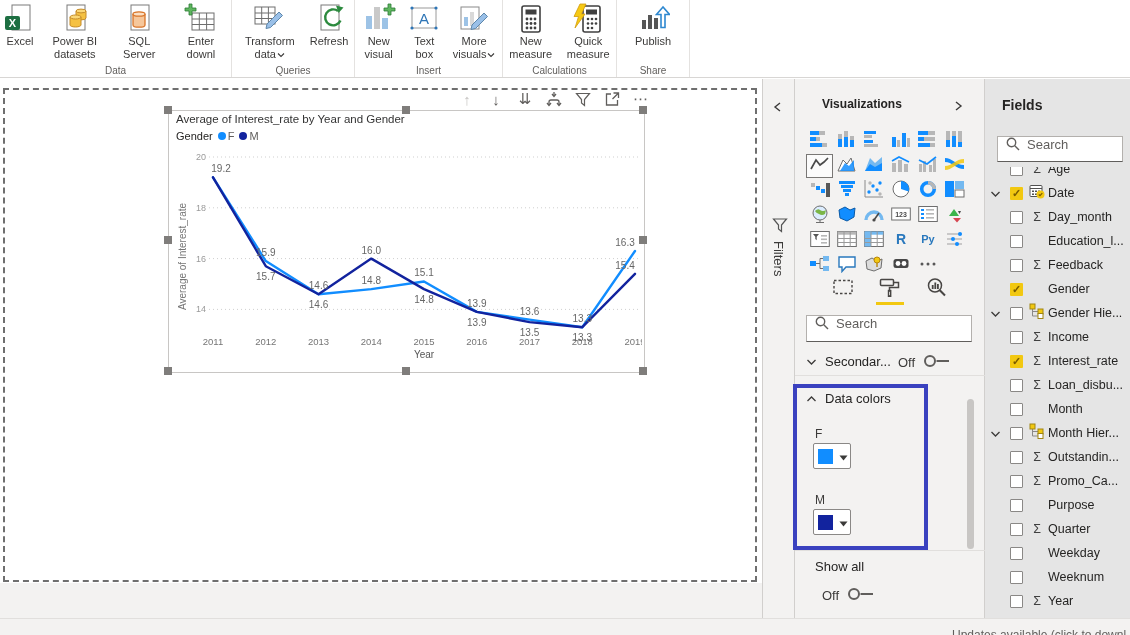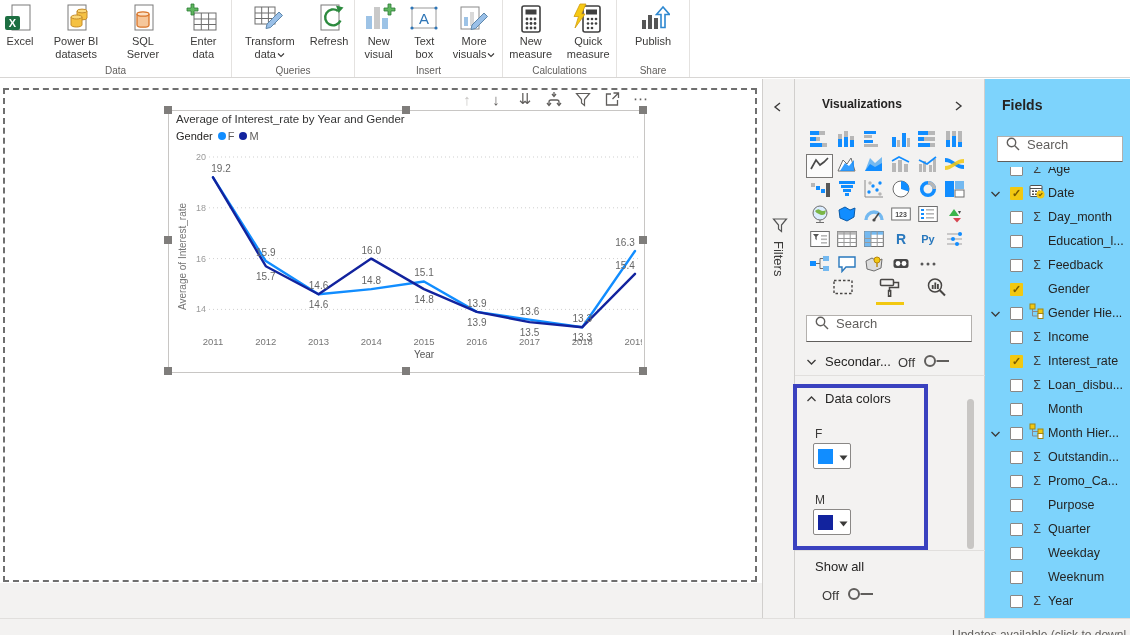--- a/index.html
+++ b/index.html
@@ -60,21 +60,21 @@
   .offlbl { font-size:13px; color:#3b3a39; }
   #dc-highlight { position:absolute; left:-2px; top:305px; width:135px; height:166px; border:4px solid #3a41bf; pointer-events:none; }
   #viz-divider1 { position:absolute; left:0; top:296px; width:190px; height:1px; background:#e1dfdd; }
   #viz-divider2 { position:absolute; left:0; top:471px; width:190px; height:1px; background:#e1dfdd; }
   .swatchbtn { position:absolute; width:38px; height:26px; background:#fff; border:1px solid #8a8886; border-radius:2px; display:flex; align-items:center; gap:6px; padding-left:4px; cursor:pointer; }
   .swatch { width:15px; height:15px; }
   .dclabel { position:absolute; font-size:12px; color:#3b3a39; }
   #viz-scroll { position:absolute; left:172px; top:320px; width:7px; height:150px; background:#c8c6c4; border-radius:4px; }
 
   
-  #fields-pane { position:absolute; left:985px; top:79px; width:145px; height:556px; background:#7dd3fc; }
+  #fields-pane { position:absolute; left:985px; top:79px; width:145px; height:556px; background:#e5e5e5; }
   #fields-title { position:absolute; left:17px; top:18px; font-size:14px; font-weight:bold; color:#252423; }
   #fields-search { left:12px; top:57px; width:126px; height:26px; }
   #fieldlist { position:absolute; left:0; top:88px; width:145px; height:451px; overflow:hidden; }
   .fieldrow { position:absolute; left:0; width:145px; height:24px; display:flex; align-items:center; cursor:pointer; }
   .f-chev { position:absolute; left:5px; width:12px; }
   .f-cb { position:absolute; left:25px; width:13px; height:13px; border:1.5px solid #8a8886; background:#fff; border-radius:1px; }
   .f-cb.checked { border:none; background:#f2c811; color:#7a5c00; font-size:11px; font-weight:bold; text-align:center; line-height:13px; }
   .f-ic { position:absolute; left:44px; width:16px; text-align:center; }
   .sigma { font-size:12.5px; color:#404040; }
   .f-name { position:absolute; left:63px; font-size:12.5px; color:#252423; white-space:nowrap; }
@@ -127,21 +127,21 @@
             <div class="ric">
               <svg width="34" height="32" viewBox="0 0 34 32" xmlns="http://www.w3.org/2000/svg">
                 <rect x="8" y="10" width="22" height="17" fill="#fff" stroke="#6e6e6e"></rect>
                 <line x1="8" y1="16" x2="30" y2="16" stroke="#6e6e6e"></line>
                 <line x1="8" y1="21.5" x2="30" y2="21.5" stroke="#6e6e6e"></line>
                 <line x1="15.3" y1="10" x2="15.3" y2="27" stroke="#6e6e6e"></line>
                 <line x1="22.6" y1="10" x2="22.6" y2="27" stroke="#6e6e6e"></line>
                 <path d="M5,1 h3 v4 h4 v3 h-4 v4 h-3 v-4 H1 v-3 h4 z" fill="#5fb65f" stroke="#2c7c36" stroke-width="0.8"></path>
               </svg>
             </div>
-            <div class="rlabel">Enter data</div>
+            <div class="rlabel">Enter downl</div>
           </div>
         </div>
         <div class="glabel">Data</div>
       </div>
       <div class="rgroup" style="width: 123px;">
         <div class="ritems">
           <div class="ritem">
             <div class="ric">
               <svg width="34" height="32" viewBox="0 0 34 32" xmlns="http://www.w3.org/2000/svg">
                 <rect x="2" y="4" width="20" height="17" fill="#fff" stroke="#6e6e6e"></rect>

